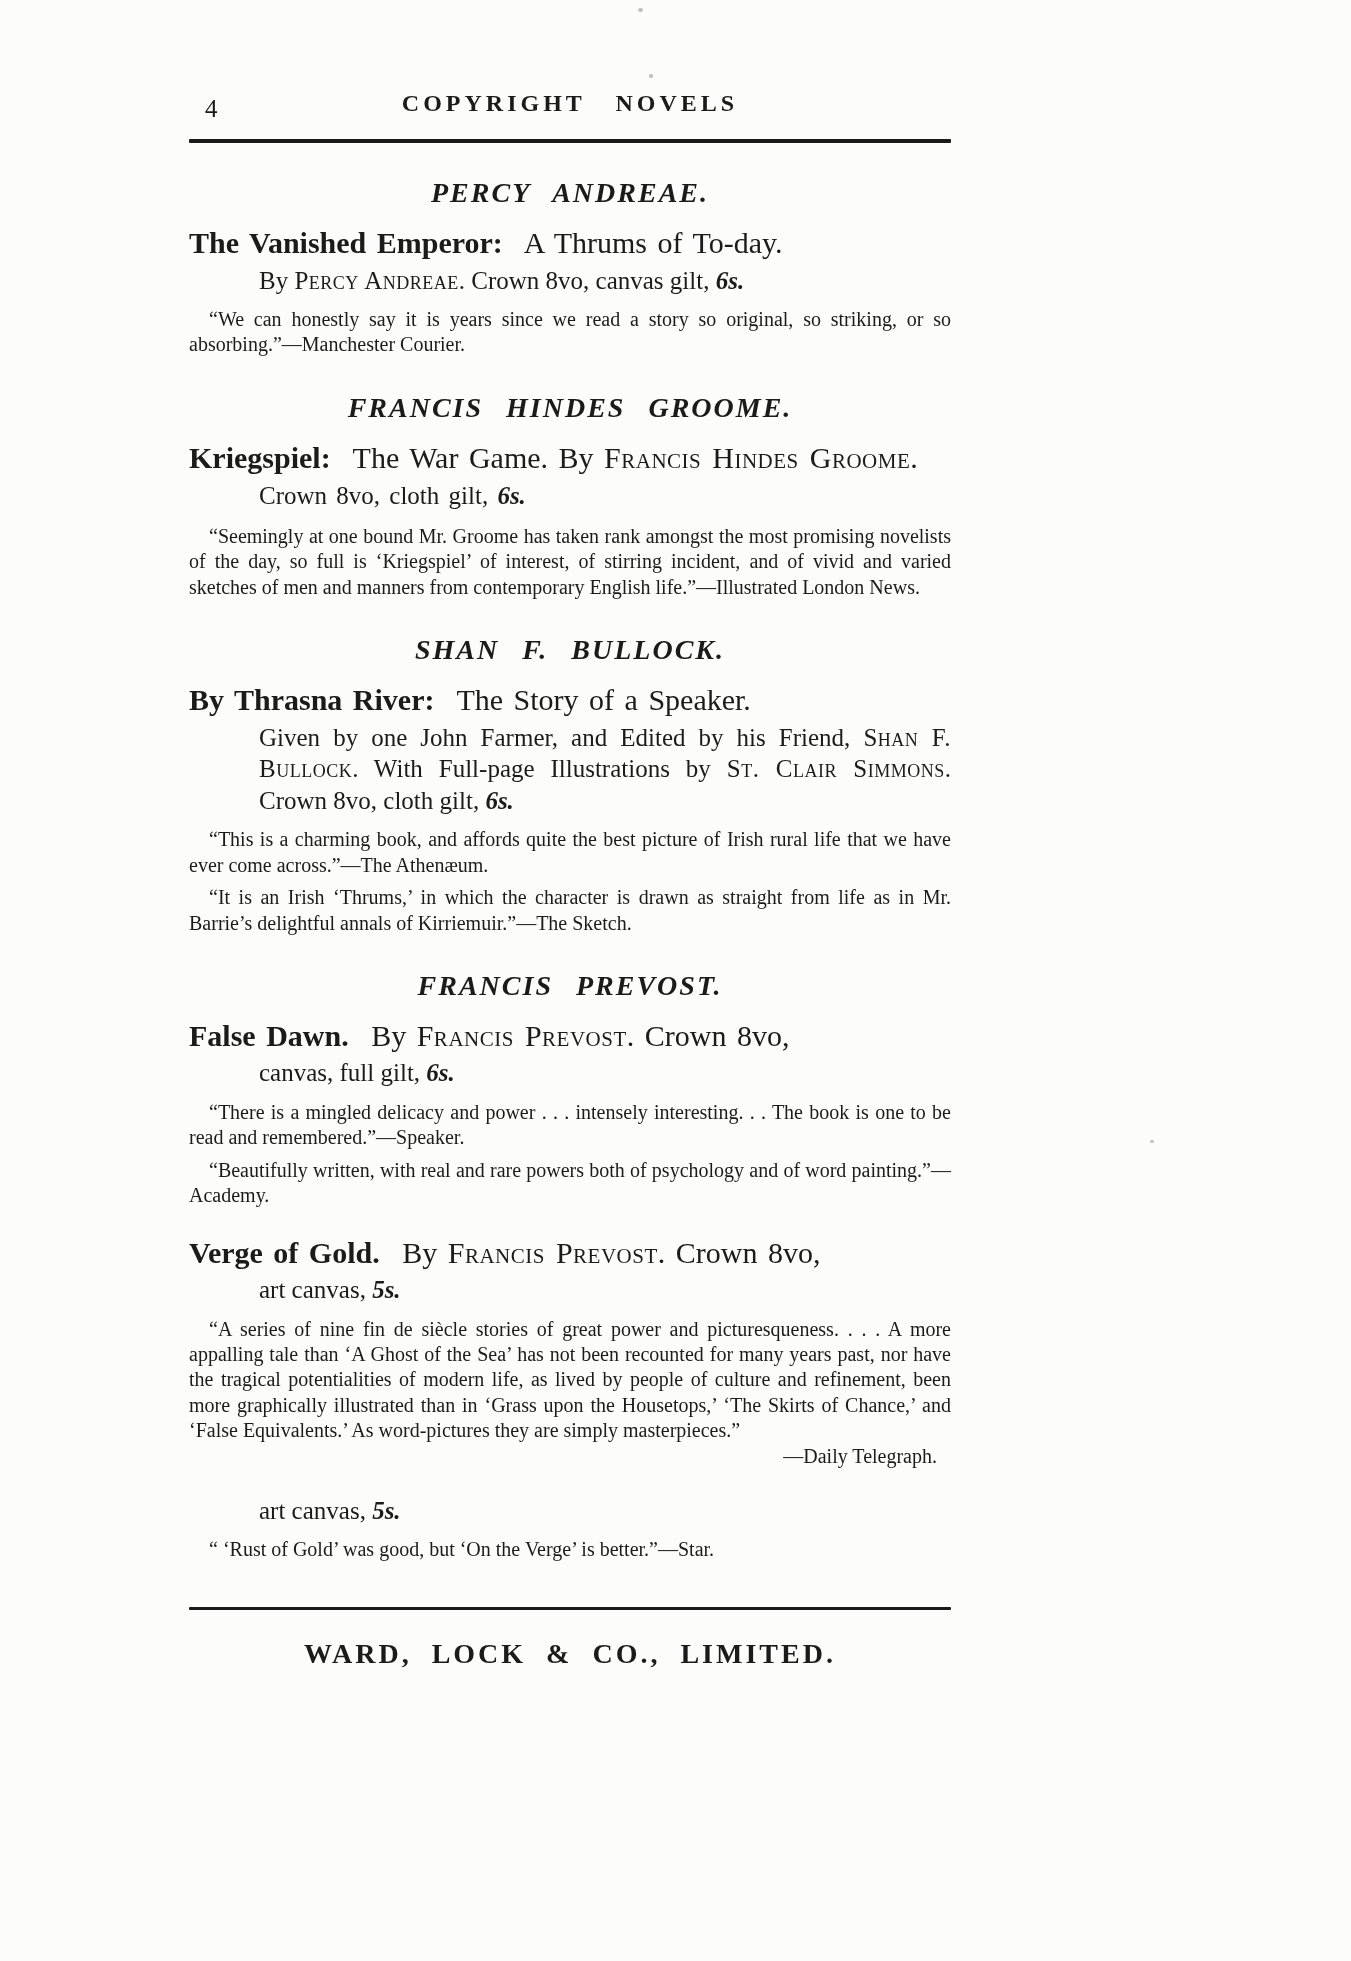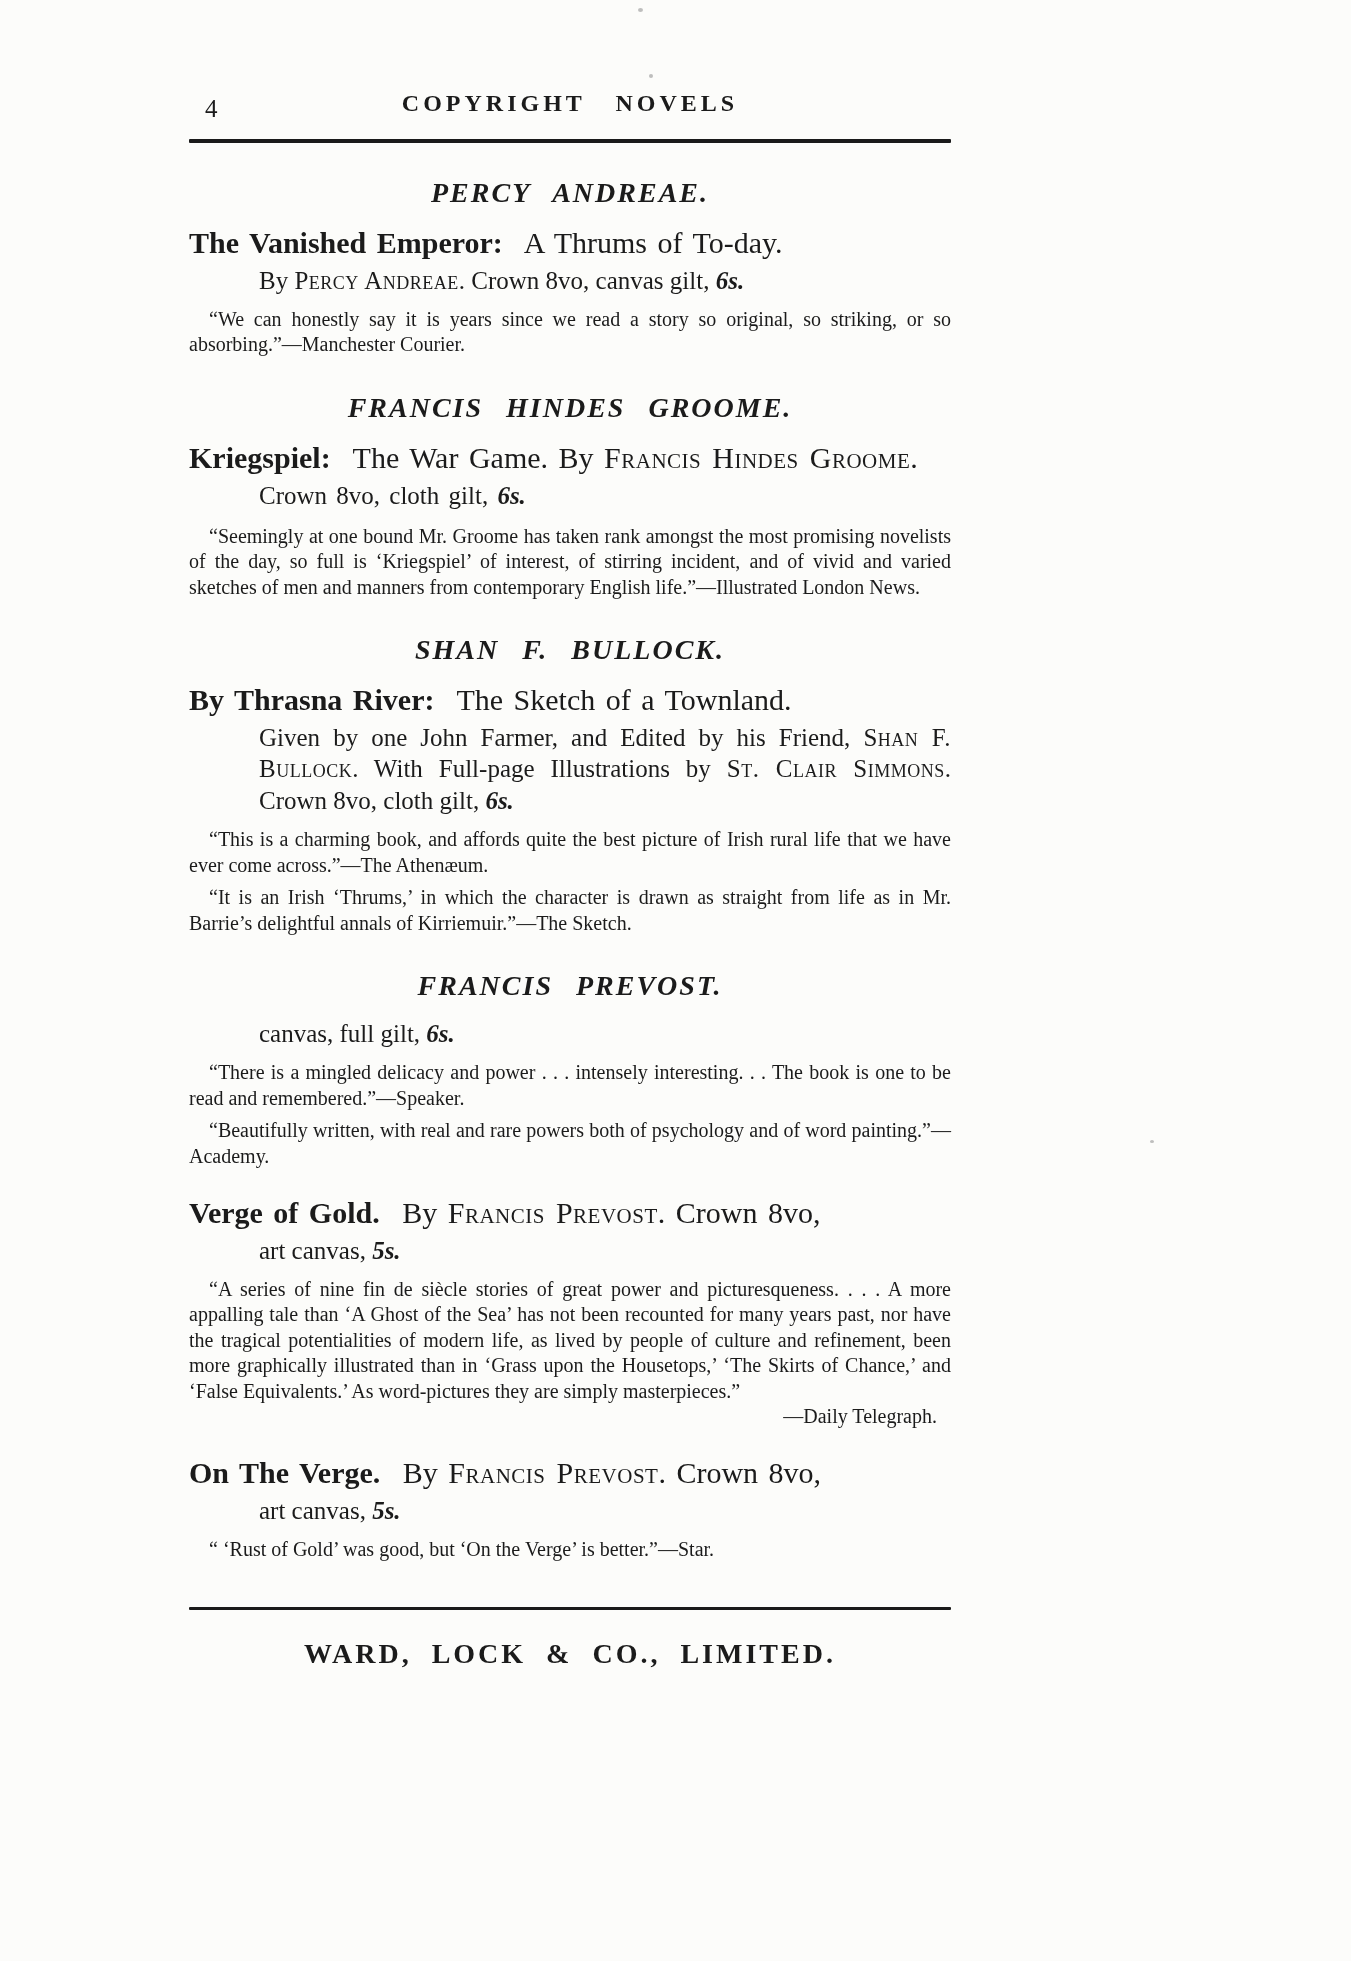--- a/index.html
+++ b/index.html
@@ -88,45 +88,45 @@
     <h2 class="author">FRANCIS HINDES GROOME.</h2>
     <article class="book">
       <p class="entry-title"><span class="bt">Kriegspiel:</span><span class="rt"> The War Game.  By </span><span class="sc">Francis Hindes Groome</span><span class="rt">.  </span><span class="sm">Crown 8vo, cloth gilt, </span><span class="bi sm">6s.</span></p>
       <p class="quote"><span>“Seemingly at one bound Mr. Groome has taken rank amongst the most promising novelists of the day, so full is ‘Kriegspiel’ of interest, of stirring incident, and of vivid and varied sketches of men and manners from contemporary English life.”—</span><span class="i">Illustrated London News.</span></p>
     </article>
   </section>
 
   <section class="author-sec">
     <h2 class="author">SHAN F. BULLOCK.</h2>
     <article class="book">
-      <p class="entry-title"><span class="bt">By Thrasna River:</span><span class="rt"> The Sketch of a Townland.</span></p>
+      <p class="entry-title"><span class="bt">By Thrasna River:</span><span class="rt"> The Story of a Speaker.</span></p>
       <p class="desc"><span>Given by one John Farmer, and Edited by his Friend, </span><span class="sc">Shan F. Bullock</span><span>.  With </span><span class="i">Full-page Illustrations</span><span> by </span><span class="sc">St. Clair Simmons</span><span>.  Crown 8vo, cloth gilt, </span><span class="bi">6s.</span></p>
       <p class="quote"><span>“This is a charming book, and affords quite the best picture of Irish rural life that we have ever come across.”—</span><span class="i">The Athenæum.</span></p>
       <p class="quote"><span>“It is an Irish ‘Thrums,’ in which the character is drawn as straight from life as in Mr. Barrie’s delightful annals of Kirriemuir.”—</span><span class="i">The Sketch.</span></p>
     </article>
   </section>
 
   <section class="author-sec">
     <h2 class="author">FRANCIS PREVOST.</h2>
 
     <article class="book">
+      <p class="entry-title"><span class="bt">False Dawn.</span><span class="rt"> By </span><span class="sc">Francis Prevost</span><span class="rt">.  Crown 8vo,</span></p>
       <p class="byline"><span>canvas, full gilt, </span><span class="bi">6s.</span></p>
       <p class="quote"><span>“There is a mingled delicacy and power . . . intensely interesting. . . The book is one to be read and remembered.”—</span><span class="i">Speaker.</span></p>
       <p class="quote"><span>“Beautifully written, with real and rare powers both of psychology and of word painting.”—</span><span class="i">Academy.</span></p>
     </article>
 
     <article class="book">
       <p class="entry-title"><span class="bt">Verge of Gold.</span><span class="rt"> By </span><span class="sc">Francis Prevost</span><span class="rt">.  Crown 8vo,</span></p>
       <p class="byline"><span>art canvas, </span><span class="bi">5s.</span></p>
       <p class="quote"><span>“A series of nine </span><span class="i">fin de siècle</span><span> stories of great power and picturesqueness. . . . A more appalling tale than ‘A Ghost of the Sea’ has not been recounted for many years past, nor have the tragical potentialities of modern life, as lived by people of culture and refinement, been more graphically illustrated than in ‘Grass upon the Housetops,’ ‘The Skirts of Chance,’ and ‘False Equivalents.’ As word-pictures they are simply masterpieces.”</span></p>
       <p class="attribution"><span>—</span><span class="i">Daily Telegraph.</span></p>
     </article>
 
     <article class="book">
-      <p class="entry-title"><span class="bt">On The Verge.</span><span class="rt"> By </span><span class="sc">Francis Prevost</span><span class="rt">.  Crown 8vo,</span></p>
       <p class="byline"><span>art canvas, </span><span class="bi">5s.</span></p>
       <p class="quote"><span>“ ‘Rust of Gold’ was good, but ‘On the Verge’ is better.”—</span><span class="i">Star.</span></p>
     </article>
   </section>
 
   <div class="rule rule-bottom"></div>
   <h2 class="footer-title">WARD, LOCK &amp; CO., LIMITED.</h2>
 
 </div>
 

